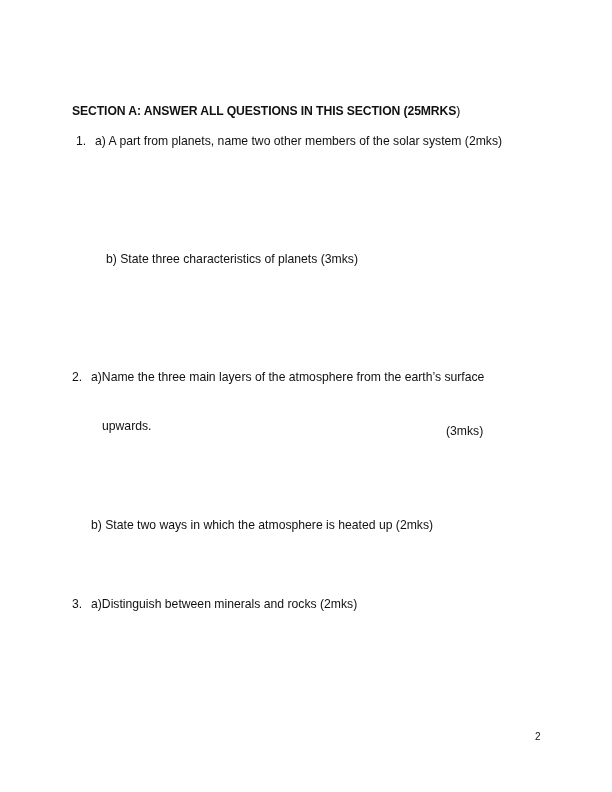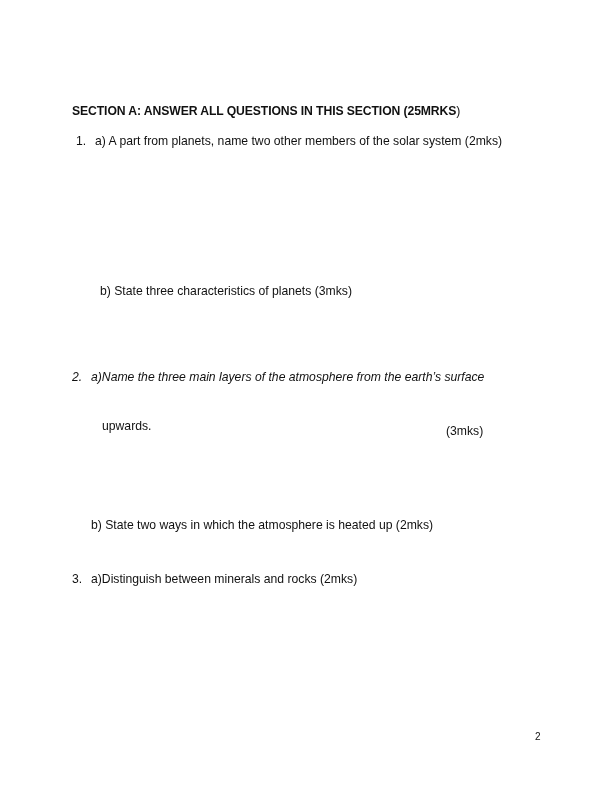--- a/index.html
+++ b/index.html
@@ -43,38 +43,38 @@
 <div>
 
   <div class="line heading" style="left:72px; top:103px;">
     <span>SECTION A: ANSWER ALL QUESTIONS IN THIS SECTION (25MRKS</span><span class="tail">)</span>
   </div>
 
   <div class="line" style="left:76px; top:133px;">
     <span class="num">1.</span><span>a) A part from planets, name two other members of the solar system (2mks)</span>
   </div>
 
-  <div class="line" style="left:100px; top:251px;margin-top:32px;">
+  <div class="line" style="left:106px; top:251px;">
     <span>b)  State three characteristics of planets (3mks)</span>
   </div>
 
-  <div class="line" style="left:72px; top:369px;font-style:italic;">
+  <div class="line" style="left:72px; top:369px;">
     <span class="num">2.</span><span>a)Name the three main layers of the atmosphere from the earth’s surface</span>
   </div>
 
   <div class="line" style="left:102px; top:418px;">
     <span>upwards.</span>
   </div>
   <div class="line" style="left:446px; top:399px;margin-top:24px;">
     <span>(3mks)</span>
   </div>
 
   <div class="line" style="left:91px; top:517px;text-align:center;">
     <span>b) State two ways in which the atmosphere is heated up (2mks)</span>
   </div>
 
-  <div class="line" style="left:72px; top:571px;">
+  <div class="line" style="left:72px; top:596px;">
     <span class="num">3.</span><span>a)Distinguish between minerals and rocks (2mks)</span>
   </div>
 
   <div class="page-num" style="left:535px; top:731px;">2</div>
 
 </div>
 
 </body></html>

